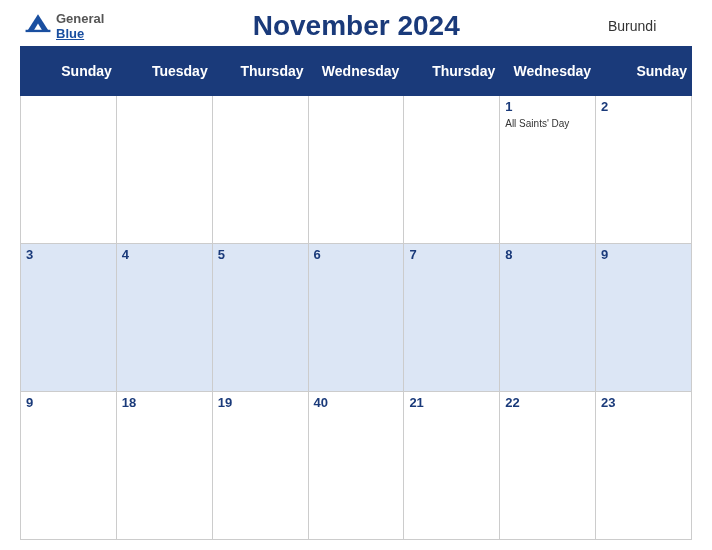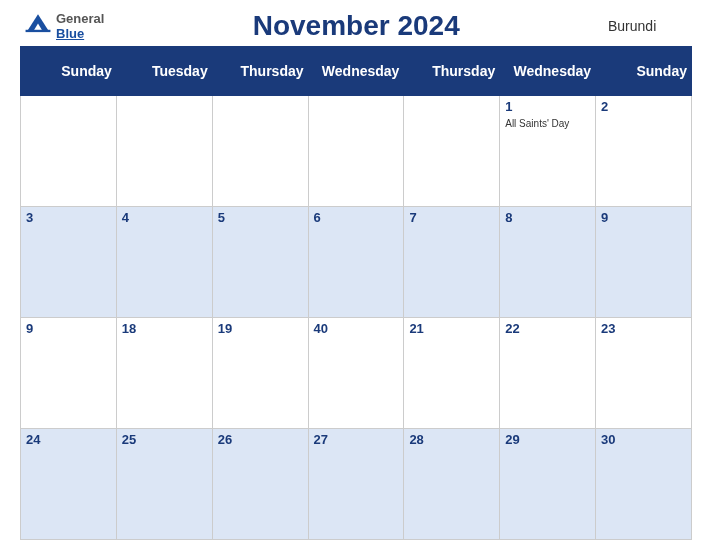--- a/index.html
+++ b/index.html
@@ -193,37 +193,14 @@
         <td class="calendar-cell">
           <span class="cell-number">21</span>
         </td>
         <td class="calendar-cell">
           <span class="cell-number">22</span>
         </td>
         <td class="calendar-cell">
           <span class="cell-number">23</span>
         </td>
       </tr>
-      <tr>
-        <td class="calendar-cell">
-          <span class="cell-number">24</span>
-        </td>
-        <td class="calendar-cell">
-          <span class="cell-number">25</span>
-        </td>
-        <td class="calendar-cell">
-          <span class="cell-number">26</span>
-        </td>
-        <td class="calendar-cell">
-          <span class="cell-number">27</span>
-        </td>
-        <td class="calendar-cell">
-          <span class="cell-number">28</span>
-        </td>
-        <td class="calendar-cell">
-          <span class="cell-number">29</span>
-        </td>
-        <td class="calendar-cell">
-          <span class="cell-number">30</span>
-        </td>
-      </tr>
     </tbody>
 </table>
 
 </body></html>

